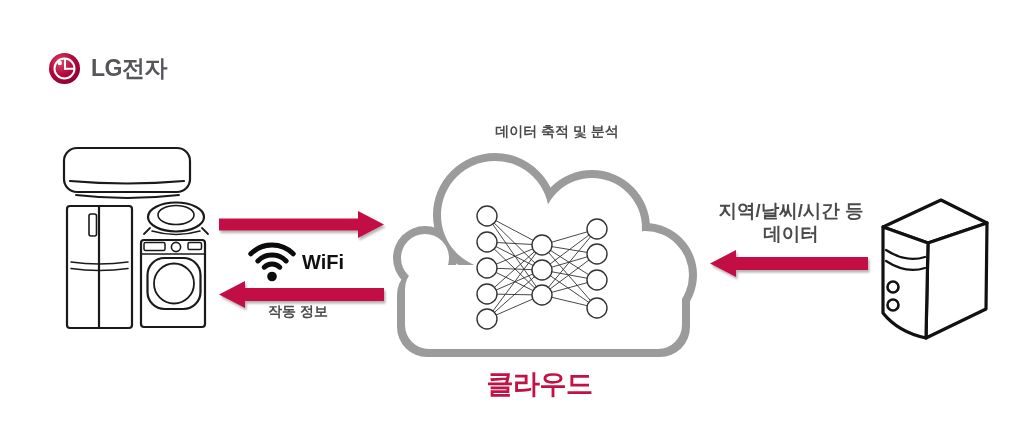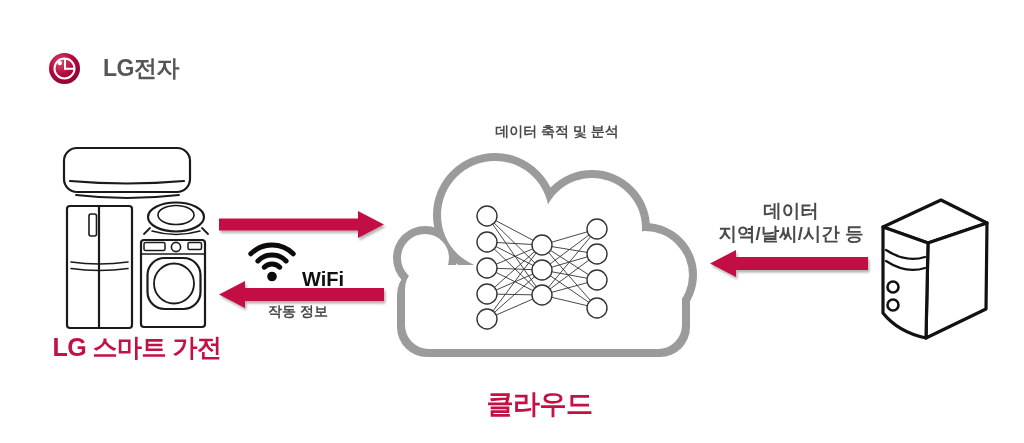--- a/index.html
+++ b/index.html
@@ -2,33 +2,33 @@
 <html><head>
 <meta charset="utf-8">
 <style>
   html,body{margin:0;padding:0;background:#fff;}
   .canvas{
     position:relative;width:1024px;height:443px;background:#ffffff;overflow:hidden;
     font-family:"Liberation Sans","DejaVu Sans",sans-serif;
   }
   .abs{position:absolute;}
   .scene{position:absolute;left:0;top:0;}
-  .brand{display:flex;align-items:center;gap:22px;left:48px;top:52px;}
+  .brand{display:flex;align-items:center;gap:10px;left:48px;top:52px;}
   .brand-text{font-size:23px;font-weight:800;color:#54565A;letter-spacing:-0.5px;}
   .lbl{color:#4A4A4A;font-weight:600;text-align:center;}
   .lbl-2line{font-size:19px;line-height:25px;}
   .lbl-1line{font-size:14px;line-height:24px;}
   .uplink-label{left:200px;top:151px;width:190px;}
   .downlink-label{left:228px;top:299px;width:140px;}
   .cloud-caption{left:437px;top:119px;width:240px;}
   .external-label{left:696px;top:199px;width:190px;font-size:18.5px;line-height:23px;}
   .accent-label{font-weight:800;text-align:center;letter-spacing:-0.5px;}
   .appliances-label{left:36px;top:331px;width:202px;font-size:25px;}
-  .cloud-label{left:452px;top:366px;width:175px;font-size:27px;margin-top:20px;}
-  .wifi-label{left:302px;top:251px;font-size:20px;font-weight:600;color:#101010;margin-top:17px;}
+  .cloud-label{left:452px;top:366px;width:175px;font-size:27px;}
+  .wifi-label{left:302px;top:251px;font-size:20px;font-weight:600;color:#101010;}
   .watermark{
     left:826px;top:388px;width:196px;white-space:nowrap;
     font-size:36px;font-weight:700;letter-spacing:-1.5px;
     color:#ffffff;-webkit-text-stroke:1.3px #c8c8c8;
   }
   .wm-tag{
     display:inline-block;width:11px;height:15px;margin-left:3px;
     border:2.5px solid #c8c8c8;background:#fff;border-radius:1px;
     transform:translateY(-14px) skewY(-10deg);
     -webkit-text-stroke:0;
@@ -186,21 +186,20 @@
 
 
   <div class="abs wifi-label">WiFi</div>
 
   <div class="abs lbl lbl-1line downlink-label">작동 정보</div>
 
   <div class="abs lbl lbl-1line cloud-caption">데이터 축적 및 분석</div>
 
   <div class="abs accent-label cloud-label" style="color: rgb(195, 17, 69);">클라우드</div>
 
-  <div class="abs accent-label appliances-label" style="color: rgb(195, 17, 69);">LG 스마트 가전</div>
 
   <div class="abs lbl external-label">
+    <div>지역/날씨/시간 등</div>
     <div>데이터</div>
-    <div>지역/날씨/시간 등</div>
   </div>
 
 
 </div>
 
 </body></html>

